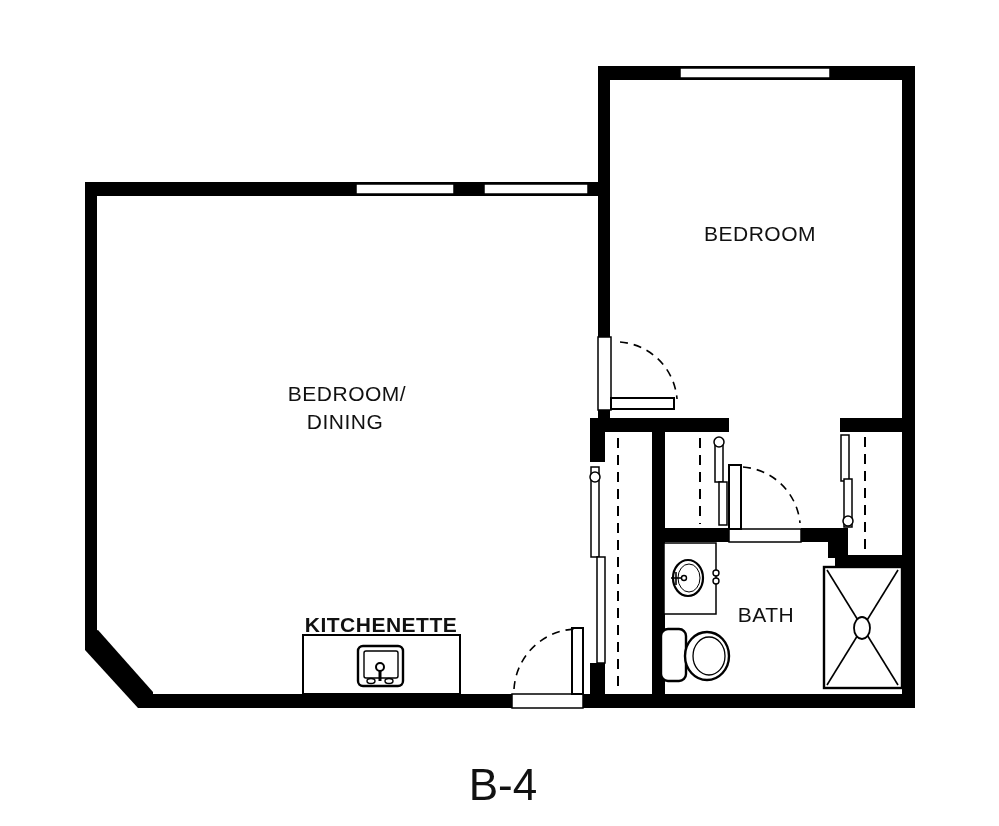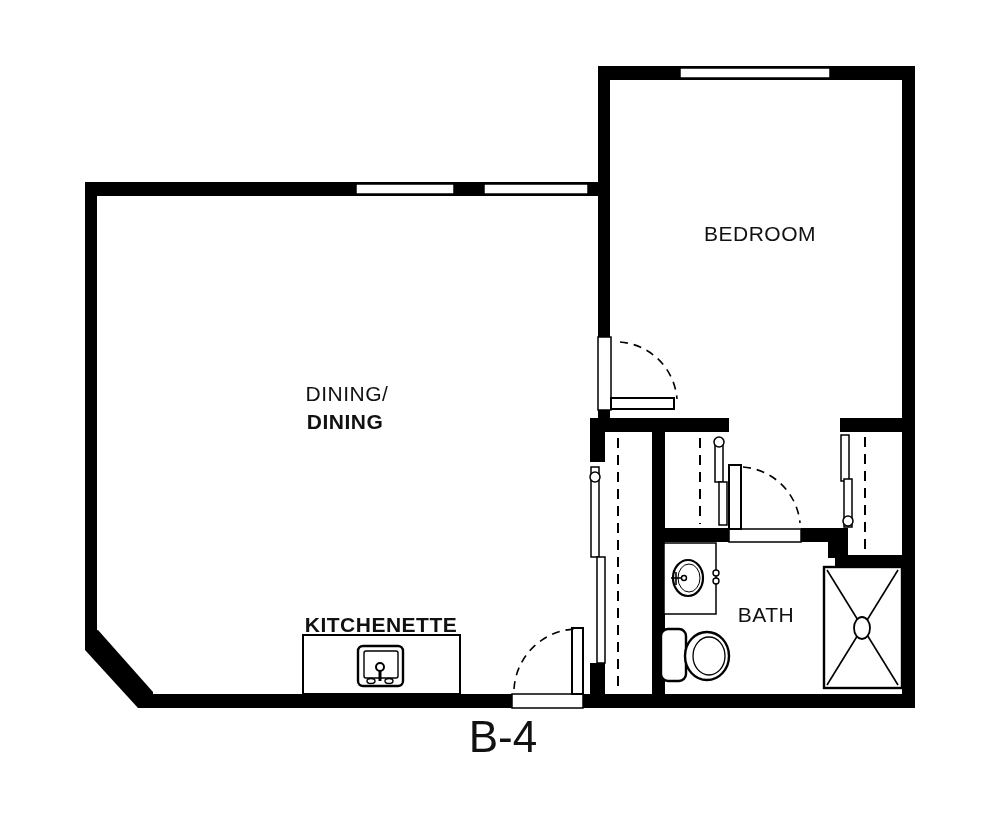--- a/index.html
+++ b/index.html
@@ -20,20 +20,21 @@
     color:#111111;
     white-space:nowrap;
   }
   .unit-label{
     position:absolute;
     transform:translateX(-50%);
     font-size:44px;
     line-height:44px;
     color:#111111;
     white-space:nowrap;
+    margin-top:48px;
   }
 </style>
 </head>
 <body>
 
 <div id="plan-canvas">
 
   <svg id="plan-svg" width="999" height="826" viewBox="0 0 999 826">
 
     <g fill="#000000" stroke="none">
@@ -144,21 +145,21 @@
       <rect x="364" y="651" width="34" height="27" rx="2" fill="none" stroke="#000000" stroke-width="1.4"></rect>
       <circle cx="380" cy="667" r="4" fill="#ffffff" stroke="#000000" stroke-width="2"></circle>
       <line x1="380" y1="671" x2="380" y2="681" stroke="#000000" stroke-width="3"></line>
       <ellipse cx="371" cy="681" rx="4" ry="2.5" fill="#ffffff" stroke="#000000" stroke-width="1.4"></ellipse>
       <ellipse cx="389" cy="681" rx="4" ry="2.5" fill="#ffffff" stroke="#000000" stroke-width="1.4"></ellipse>
     </g>
   </svg>
 
   <div class="room-label" style="left:760px;top:223px;">BEDROOM</div>
 
-  <div class="room-label" style="left:347px;top:383px;">DINING/</div>
-  <div class="room-label" style="left:345px;top:411px;font-weight:bold;">DINING</div>
+  <div class="room-label" style="left:347px;top:383px;">BEDROOM/</div>
+  <div class="room-label" style="left:345px;top:411px;">DINING</div>
 
   <div class="room-label" style="left:381px;top:614px;font-weight:bold;">KITCHENETTE</div>
 
   <div class="room-label" style="left:766px;top:604px;text-align:right;">BATH</div>
 
   <div class="unit-label" style="left:503px;top:715px;">B-4</div>
 </div>
 
 </body></html>

